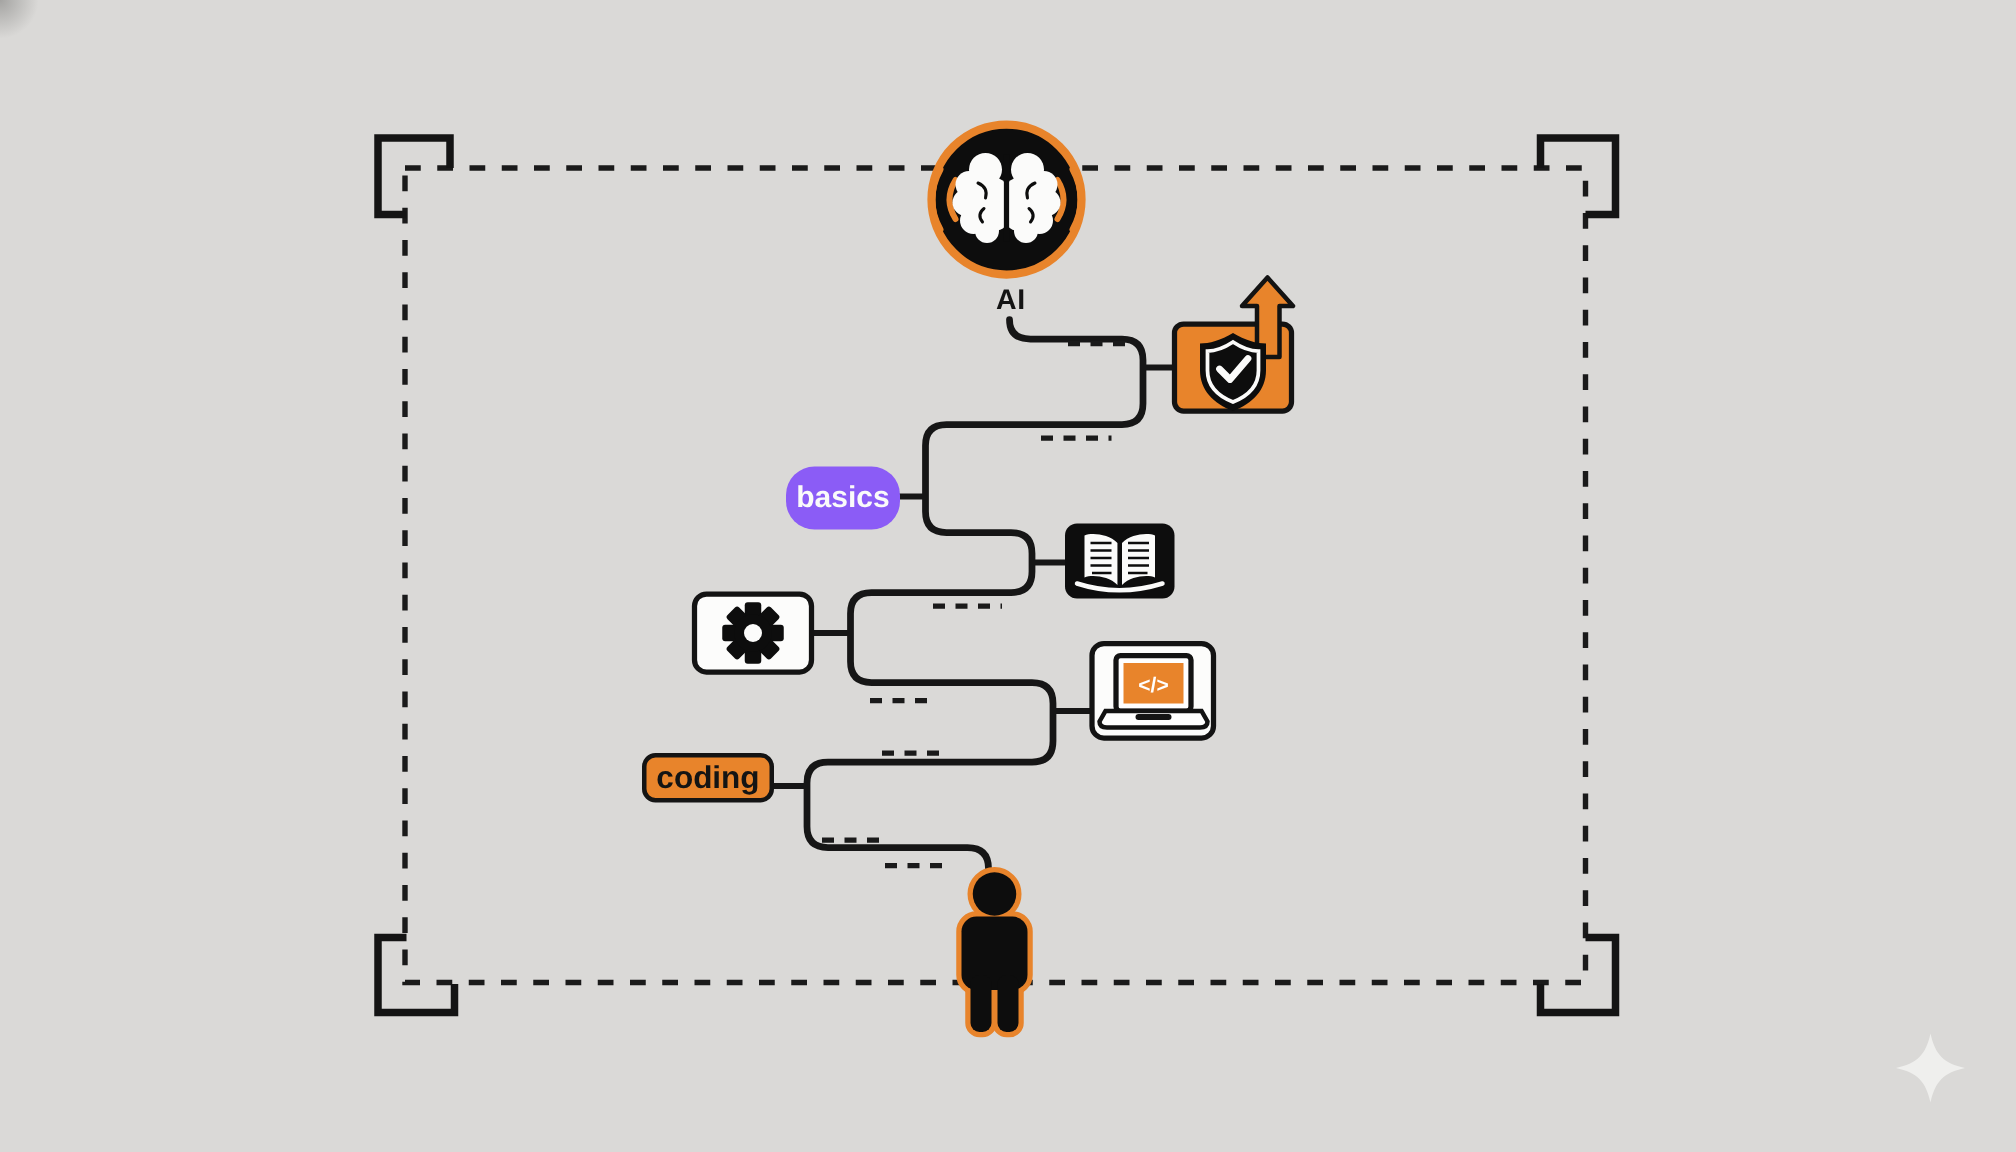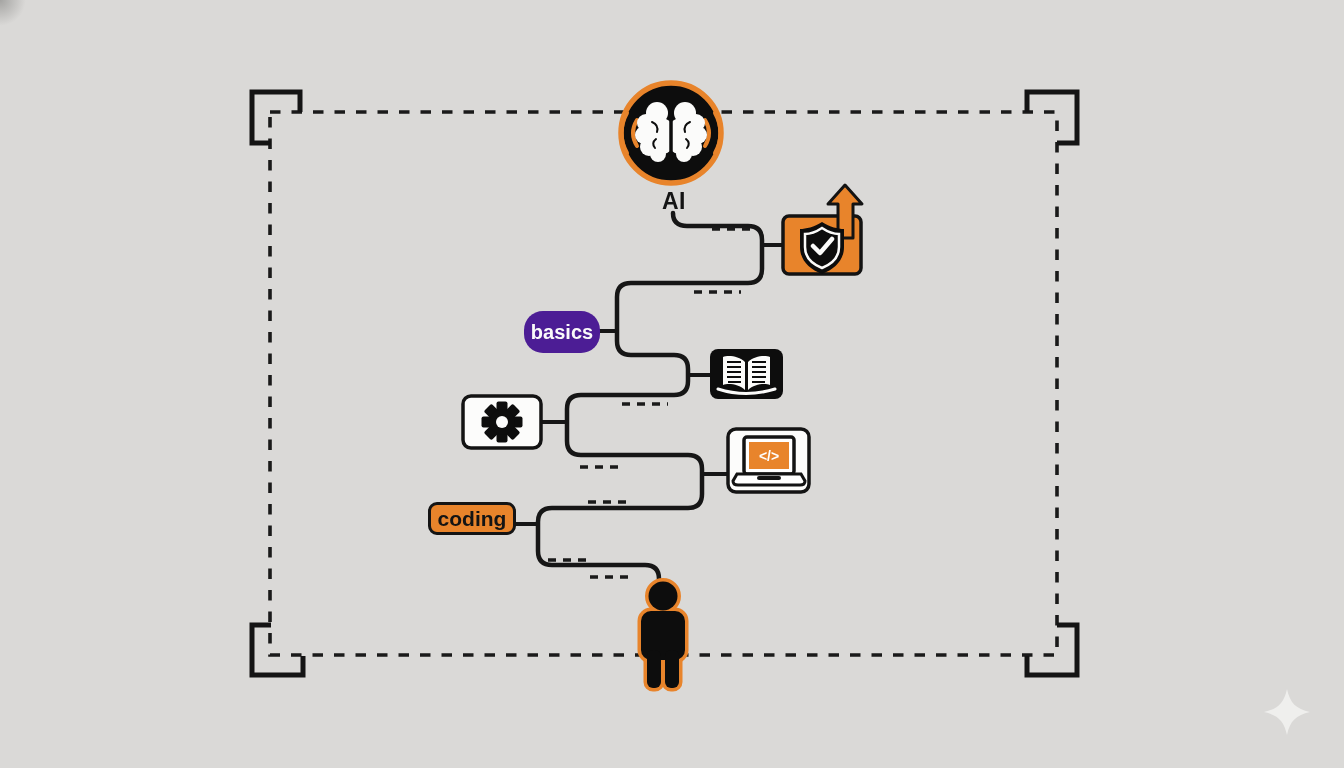--- a/index.html
+++ b/index.html
@@ -11,25 +11,25 @@
     font-family:"Liberation Sans","DejaVu Sans",sans-serif;
   }
   .stage svg{position:absolute;left:0;top:0;}
   .overlay-label{
     position:absolute;
     display:flex;align-items:center;justify-content:center;
     font-weight:bold;color:#141414;
   }
   .ai-label{
     left:648px;top:188px;width:52px;height:26px;
-    font-size:23px;letter-spacing:.5px;
+    font-size:19px;letter-spacing:.5px;
   }
   .basics-box{
     left:524px;top:311px;width:76px;height:42px;
-    background:#4c1d95;border-radius:19px;
+    background:#8b5cf6;border-radius:19px;
     color:#fafafa;font-size:20px;
   }
   .coding-box{
     left:428px;top:502px;width:88px;height:33px;
     box-sizing:border-box;
     background:#e8842b;border:3.5px solid #141414;border-radius:9px;
     font-size:21px;
   }
   .corner-smudge{
     position:absolute;left:0;top:0;width:26px;height:26px;

